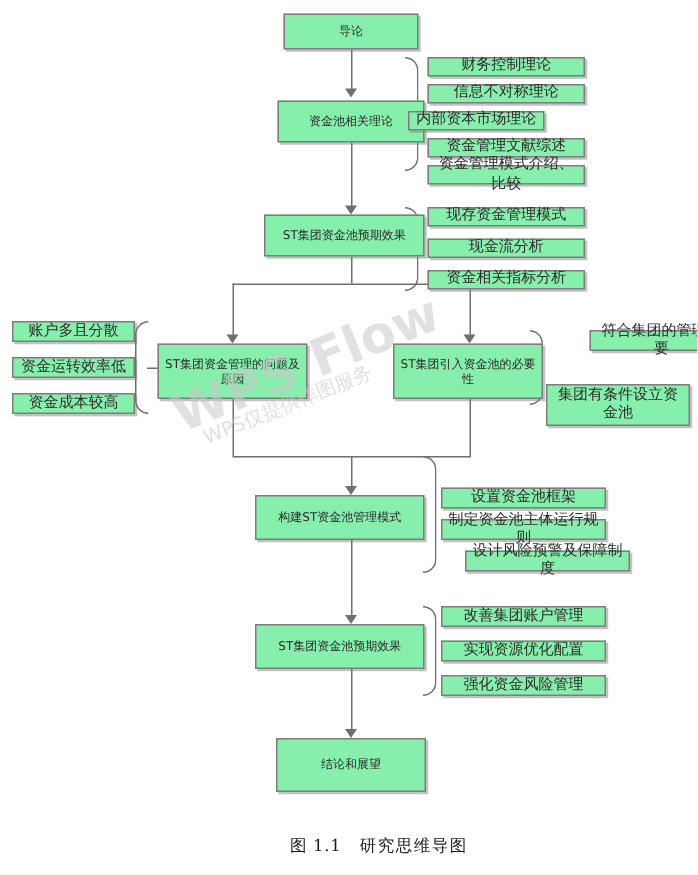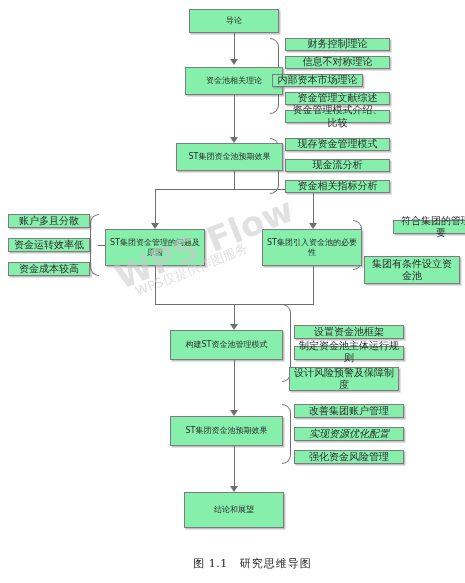--- a/index.html
+++ b/index.html
@@ -246,31 +246,31 @@
   <div class="box leaf" style="left:364px; top:220px; width:96px; height:14px;margin-left:29px;">
     <span>符合集团的管理需要</span>
   </div>
   <div class="box leaf" style="left:364px; top:256px; width:96px; height:28px;">
     <span>集团有条件设立资金池</span>
   </div>
 
   <div class="box leaf" style="left:294px; top:325px; width:110px; height:14px;">
     <span>设置资金池框架</span>
   </div>
-  <div class="box leaf" style="left:294px; top:346px; width:110px; height:14px;font-family:Liberation Mono, monospace;">
+  <div class="box leaf" style="left:294px; top:346px; width:110px; height:14px;">
     <span>制定资金池主体运行规则</span>
   </div>
-  <div class="box leaf" style="left:289px; top:367px; width:110px; height:24px;">
+  <div class="box leaf" style="left:310px; top:367px; width:110px; height:14px;">
     <span>设计风险预警及保障制度</span>
   </div>
 
   <div class="box leaf" style="left:294px; top:404px; width:110px; height:14px;">
     <span>改善集团账户管理</span>
   </div>
-  <div class="box leaf" style="left:294px; top:427px; width:110px; height:14px;font-style:italic;">
+  <div class="box leaf" style="left:294px; top:427px; width:110px; height:14px;">
     <span>实现资源优化配置</span>
   </div>
   <div class="box leaf" style="left:294px; top:450px; width:110px; height:14px;">
     <span>强化资金风险管理</span>
   </div>
 
   <div class="caption">
     <span class="cap-num">图 1.1</span><span class="cap-txt">研究思维导图</span>
   </div>
 

